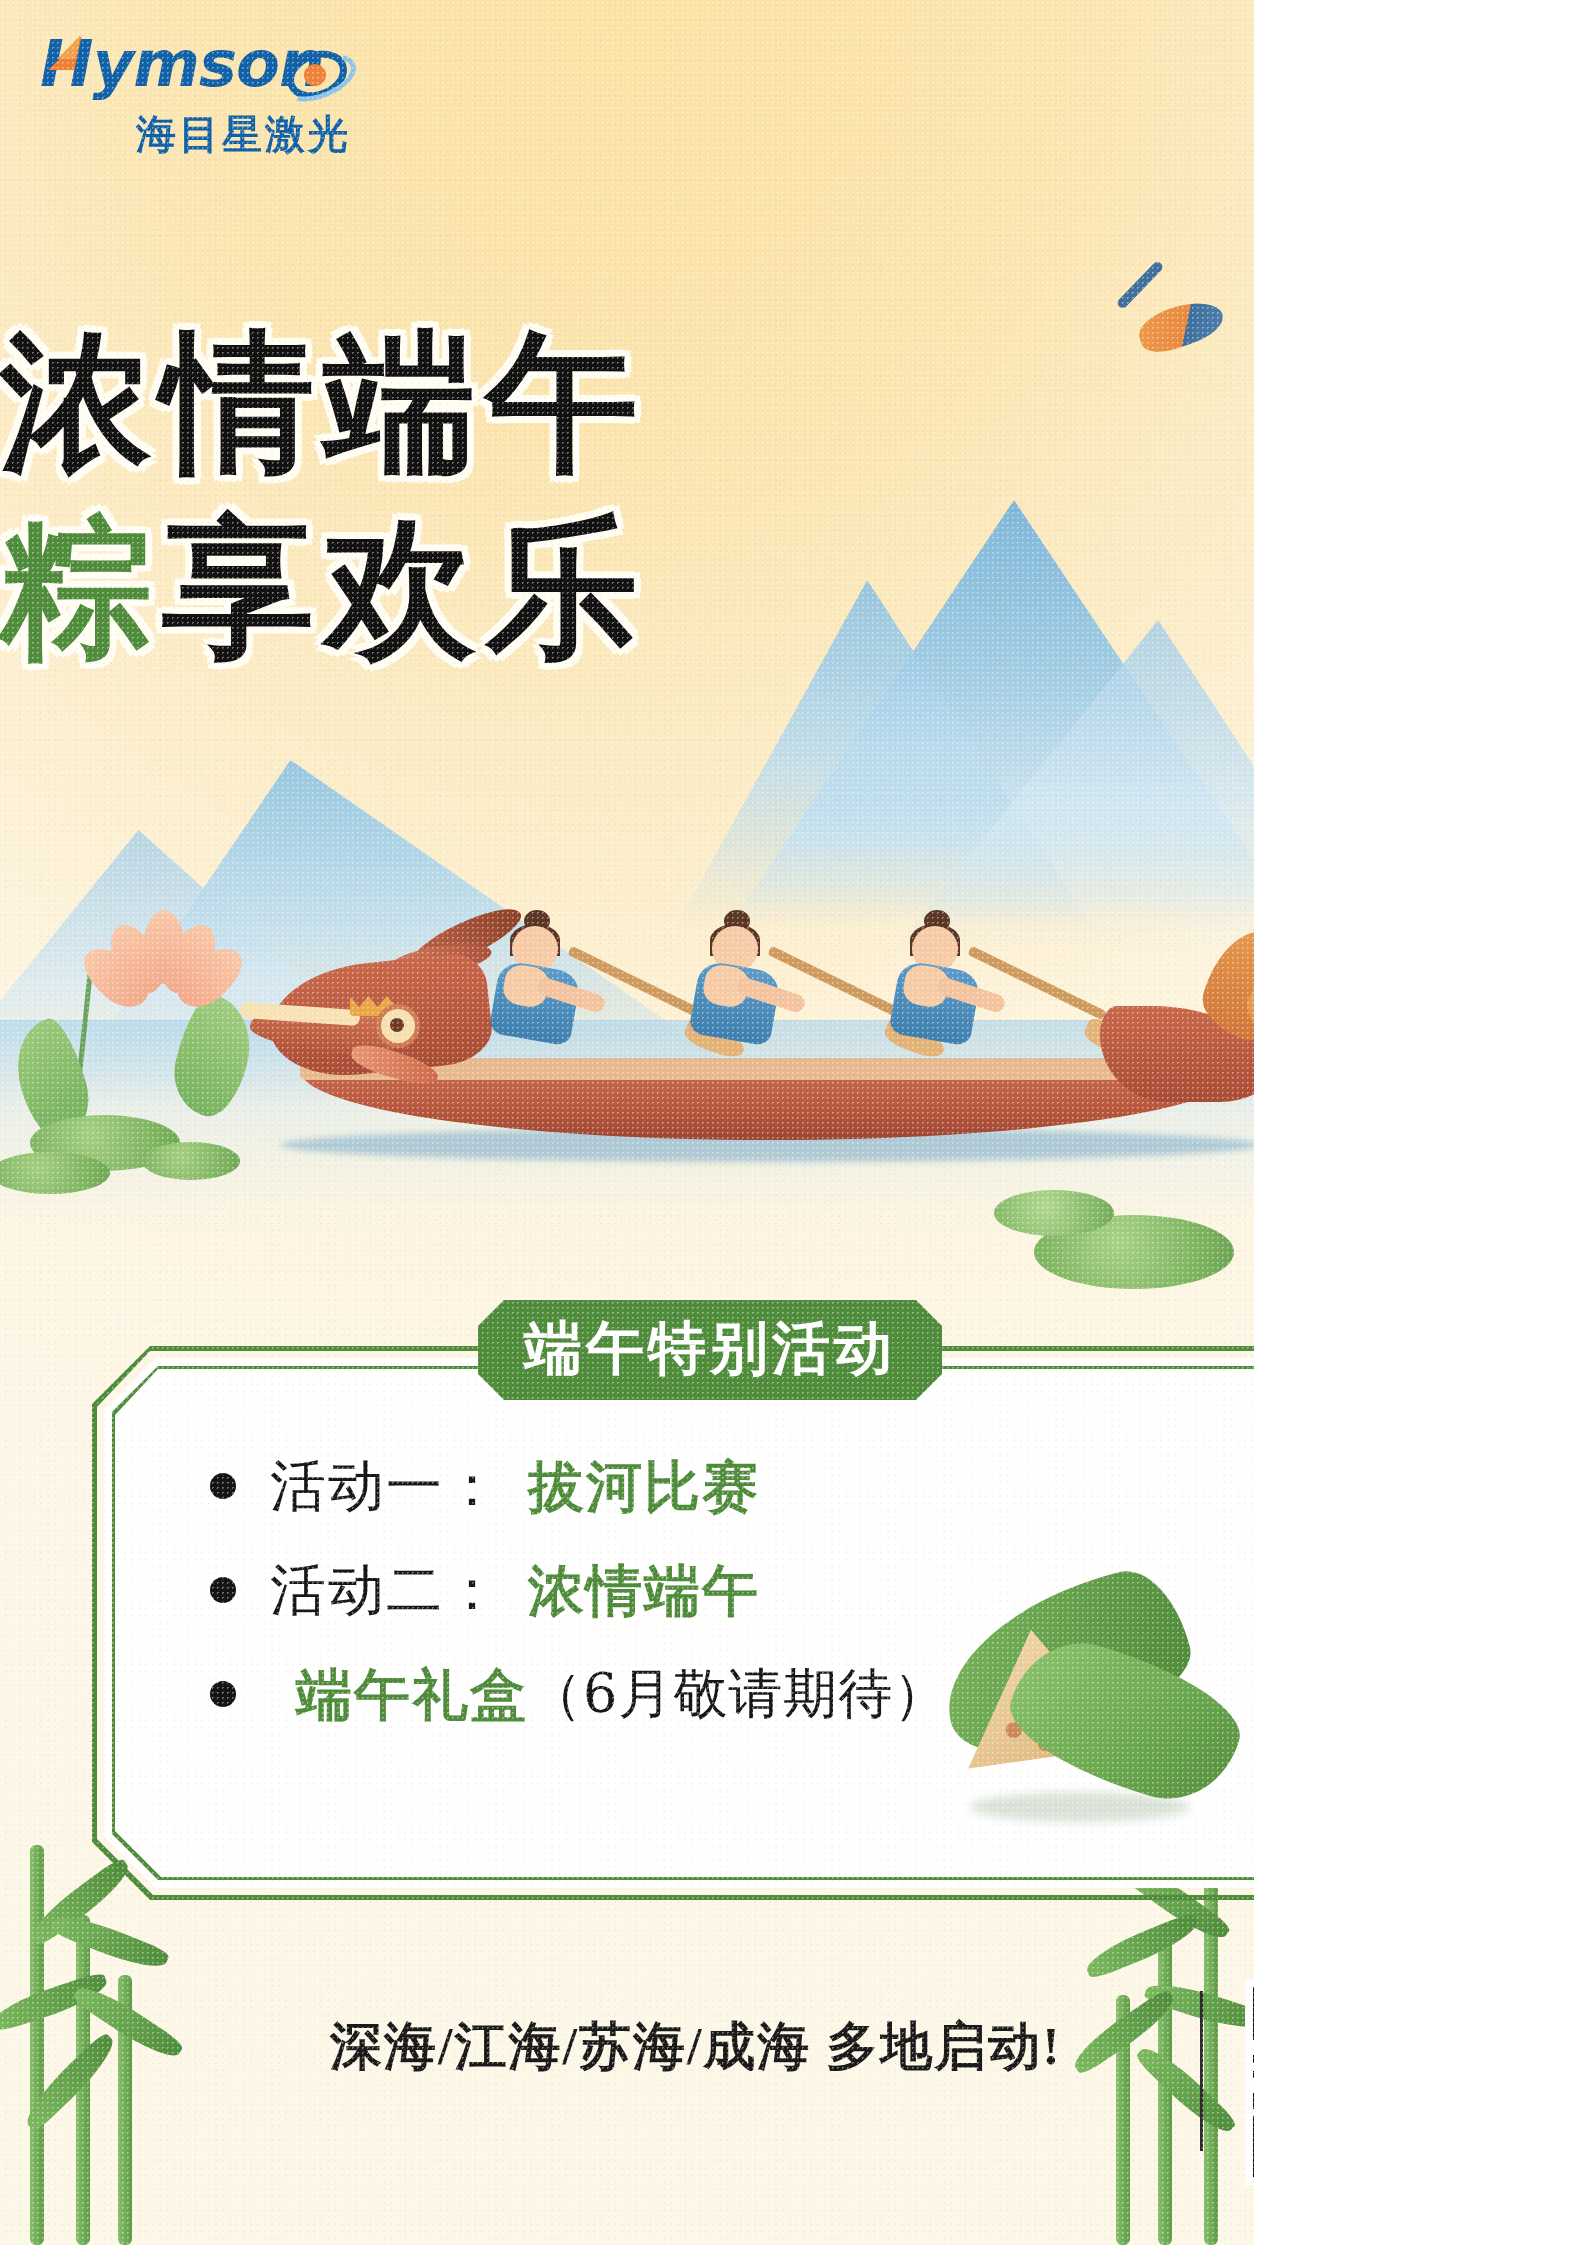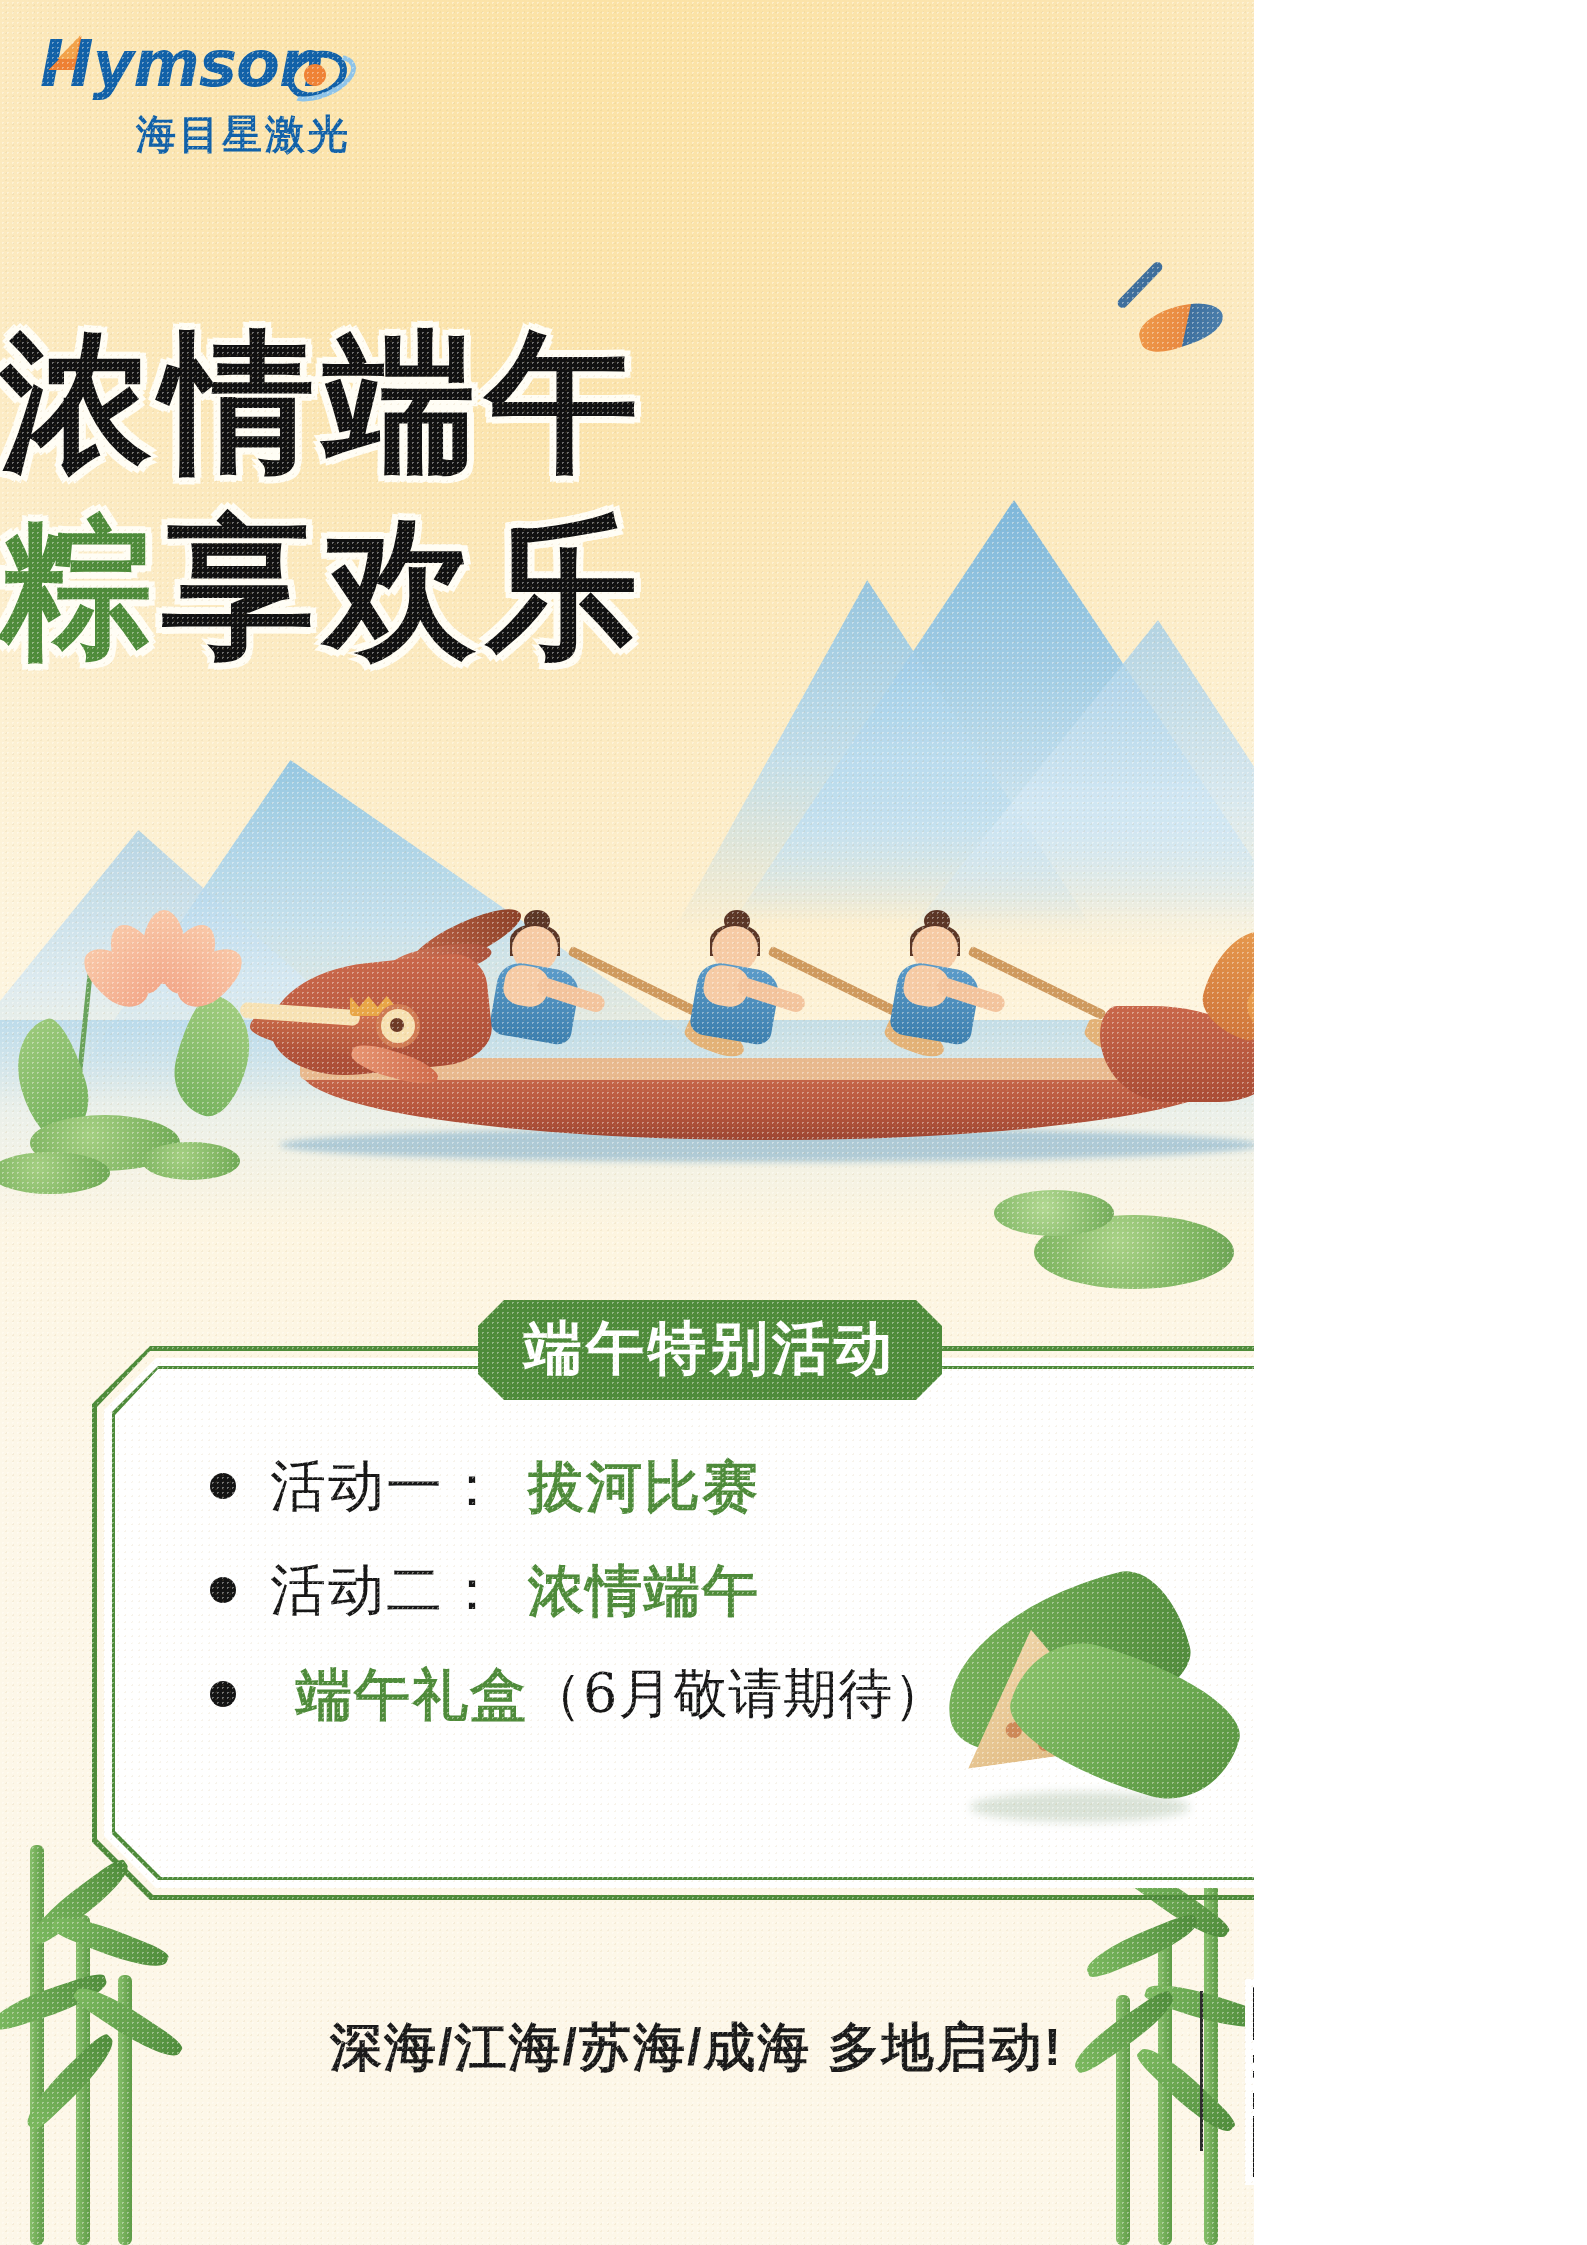--- a/index.html
+++ b/index.html
@@ -347,21 +347,21 @@
       -6px -6px 0 #fffdf4, 6px -6px 0 #fffdf4, -6px 6px 0 #fffdf4, 6px 6px 0 #fffdf4,
       0 -7px 0 #fffdf4, 0 7px 0 #fffdf4, -7px 0 0 #fffdf4, 7px 0 0 #fffdf4;
   }
   .t-line-2{ margin-top:18px; }
   .t-green{ color:#4e8b3a; }
 
   
   #footer{position:absolute;left:0;right:0;top:1965px;height:230px;z-index:24;}
   #footer-text{
     position:absolute;left:330px;top:52px;
-    font-family:Liberation Sans, sans-serif;
+    font-family:Liberation Serif, serif;
     font-weight:bold;font-size:52px;line-height:60px;color:#1a1a1a;letter-spacing:2px;
     white-space:nowrap;
   }
   #footer-divider{
     position:absolute;left:1200px;top:26px;width:3px;height:160px;background:#2b2b2b;
   }
   #qr{
     position:absolute;left:1245px;top:14px;width:190px;height:190px;background:#ffffff;padding:8px;
   }
   #qr-grid{width:100%;height:100%;display:grid;grid-template-columns:repeat(25,1fr);grid-template-rows:repeat(25,1fr);}

